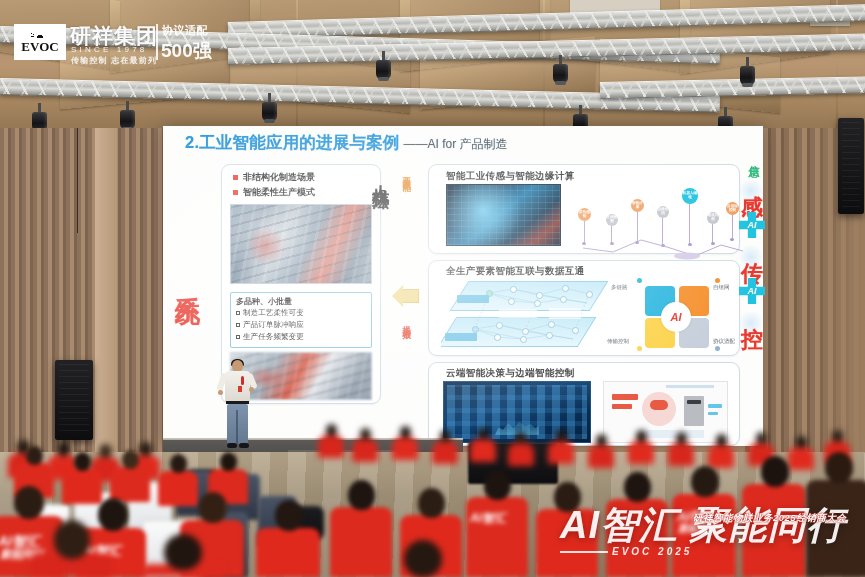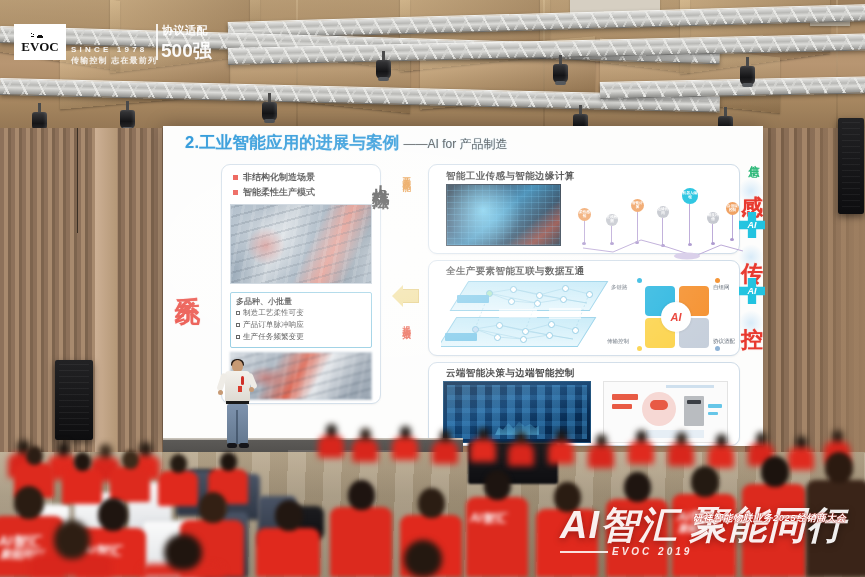--- a/index.html
+++ b/index.html
@@ -368,21 +368,21 @@
   .brand-mark .evoc{
     font-size:13px;font-weight:bold;color:#111;letter-spacing:0px;margin-top:1px;
     font-family:"Liberation Serif",serif;
   }
   .brand-cn{
     position:absolute;left:56px;top:8px;font-size:21px;font-weight:bold;
     color:rgba(255,255,255,.95);letter-spacing:1px;white-space:nowrap;
     text-shadow:0 1px 3px rgba(0,0,0,.4);
   }
   .brand-since{
-    position:absolute;left:57px;top:31px;font-size:8px;font-weight:bold;
+    position:absolute;left:57px;top:31px;font-size:8px;font-weight:normal;
     color:rgba(255,255,255,.9);letter-spacing:3.2px;white-space:nowrap;
   }
   .brand-slogan{
     position:absolute;left:57px;top:41px;font-size:8px;font-weight:bold;
     color:rgba(255,255,255,.85);letter-spacing:1.2px;white-space:nowrap;
   }
   .brand-div{
     position:absolute;left:142px;top:10px;width:1.5px;height:36px;
     background:rgba(255,255,255,.85);
   }
@@ -849,27 +849,28 @@
     <div class="person blur-strong" style="left:380px;top:540px;width:84px;height:37px;">
       <div class="pr-head" style="left:24px;top:0;width:38px;height:37px;background:#241810;"></div>
     </div>
   </div>
 
   <div class="brand">
     <div class="brand-mark">
       <div class="sun"></div>
       <div class="evoc">EVOC</div>
     </div>
+    <div class="brand-cn">研祥集团</div>
     <div class="brand-since">SINCE 1978</div>
     <div class="brand-slogan">传输控制 志在最前列</div>
     <div class="brand-div"></div>
     <div class="brand-500a">协议适配</div>
     <div class="brand-500b">500强</div>
   </div>
 
   <div class="wm">
     <div class="wm-main">AI智汇 聚能同行</div>
     <div class="wm-rule"></div>
-    <div class="wm-sub">EVOC 2019</div>
+    <div class="wm-sub">EVOC 2025</div>
     <div class="wm-red">研祥智能物联业务2025经销商大会</div>
   </div>
 
 </div>
 
 </body></html>

